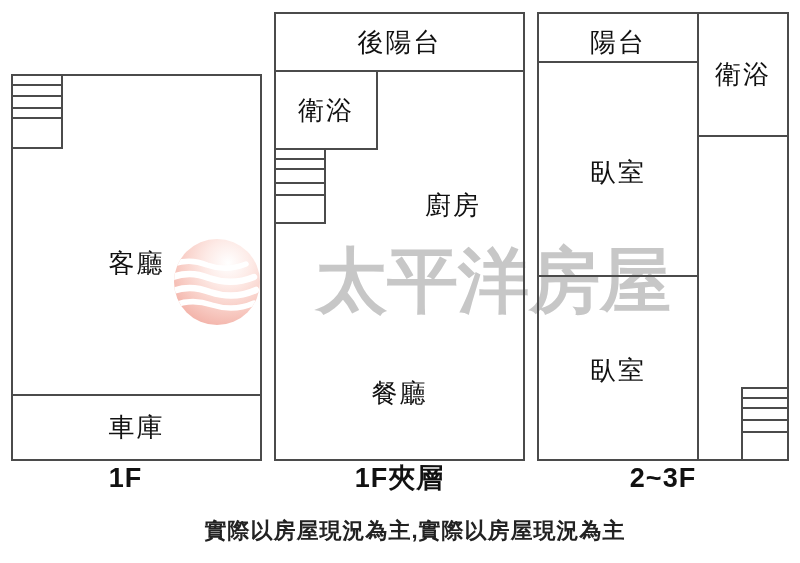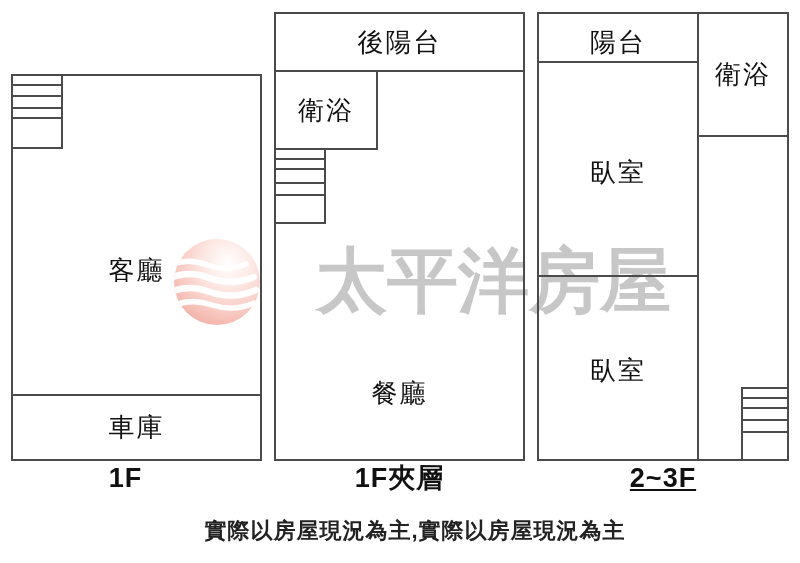--- a/index.html
+++ b/index.html
@@ -55,21 +55,21 @@
   .bath-23f .room-label{position:static;display:block;line-height:121px;}
   .divider-bedrooms{position:absolute;left:0;top:261px;width:158px;height:2px;background:var(--wall);}
   .stairs-23f{left:202px;top:373px;right:0;height:72px;border-left:2px solid var(--wall);border-top:2px solid var(--wall);}
   
   .floor-caption{
     position:absolute;top:463px;text-align:center;font-size:27px;line-height:30px;
     font-weight:600;color:var(--label);z-index:1;letter-spacing:1px;
   }
   .cap-1f{left:0;width:251px;}
   .cap-mezz{left:274px;width:251px;}
-  .cap-23f{left:537px;width:252px;text-decoration:underline;}
+  .cap-23f{left:537px;width:252px;}
   .disclaimer{
     position:absolute;left:30px;right:0;top:515px;text-align:center;
     font-size:22px;line-height:32px;font-weight:600;color:#222222;z-index:1;
     letter-spacing:1px;
   }
 </style>
 </head>
 <body>
 
 <div class="stage">
@@ -102,39 +102,40 @@
   </div>
 
   <div class="panel panel-1f">
     <div class="stairs stairs-1f">
       <div class="step" style="height:10px"></div>
       <div class="step" style="height:11px"></div>
       <div class="step" style="height:12px"></div>
       <div class="step" style="height:10px"></div>
       <div class="step" style="height:26px"></div>
     </div>
-    <div class="room-label full-w" style="top:179px">客廳</div>
+    <div class="room-label full-w" style="top:172px">客廳</div>
     <div class="divider-garage"></div>
     <div class="room-label full-w" style="top:336px">車庫</div>
   </div>
 
   <div class="panel panel-mezz">
     <div class="band-rear-balcony">
       <div class="room-label">後陽台</div>
     </div>
     <div class="bath-mezz">
       <div class="room-label">衛浴</div>
     </div>
     <div class="stairs stairs-mezz">
       <div class="step" style="height:10px"></div>
       <div class="step" style="height:10px"></div>
       <div class="step" style="height:14px"></div>
       <div class="step" style="height:12px"></div>
       <div class="step" style="height:26px"></div>
     </div>
+    <div class="room-label" style="left:117px;top:176px;width:120px">廚房</div>
     <div class="room-label full-w" style="top:364px">餐廳</div>
   </div>
 
   <div class="panel panel-23f">
     <div class="divider-vert"></div>
     <div class="band-balcony">
       <div class="room-label">陽台</div>
     </div>
     <div class="bath-23f">
       <div class="room-label">衛浴</div>

